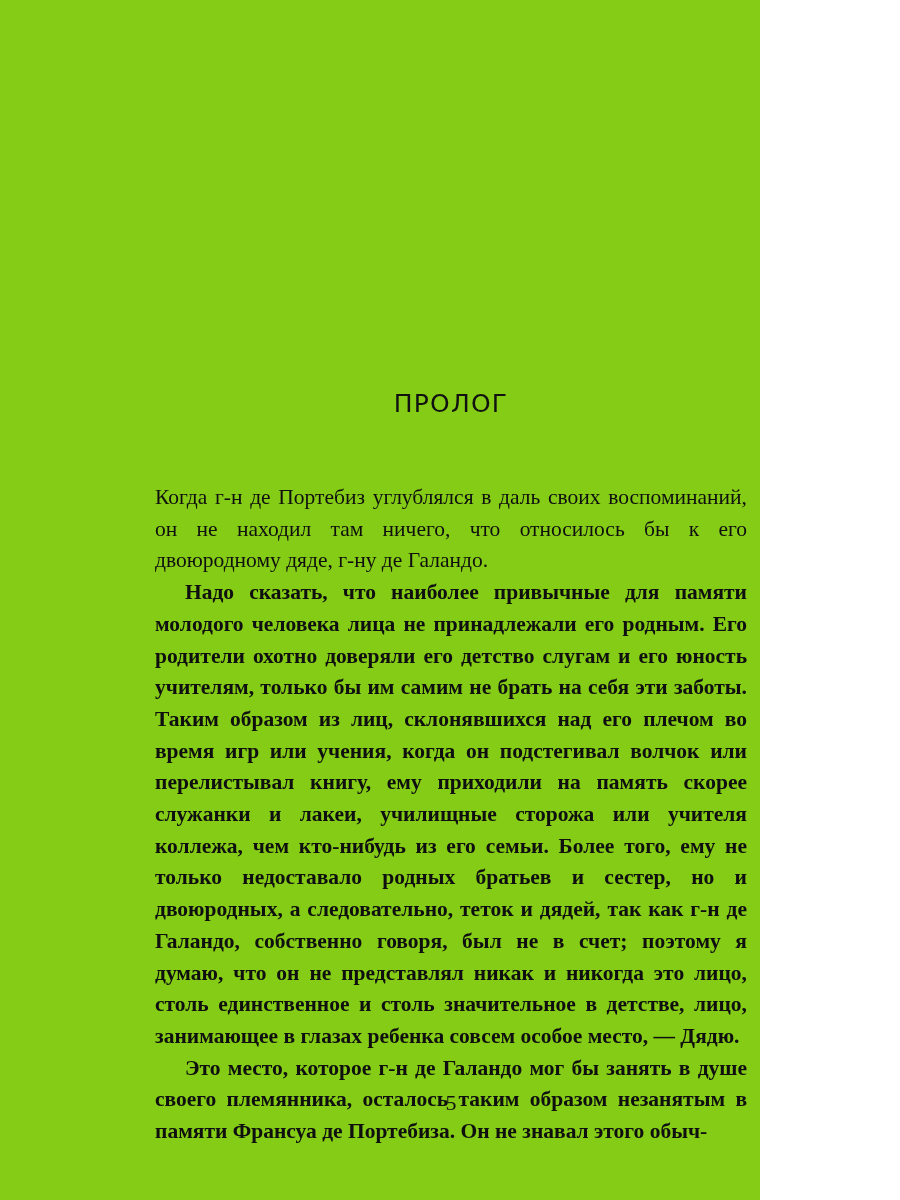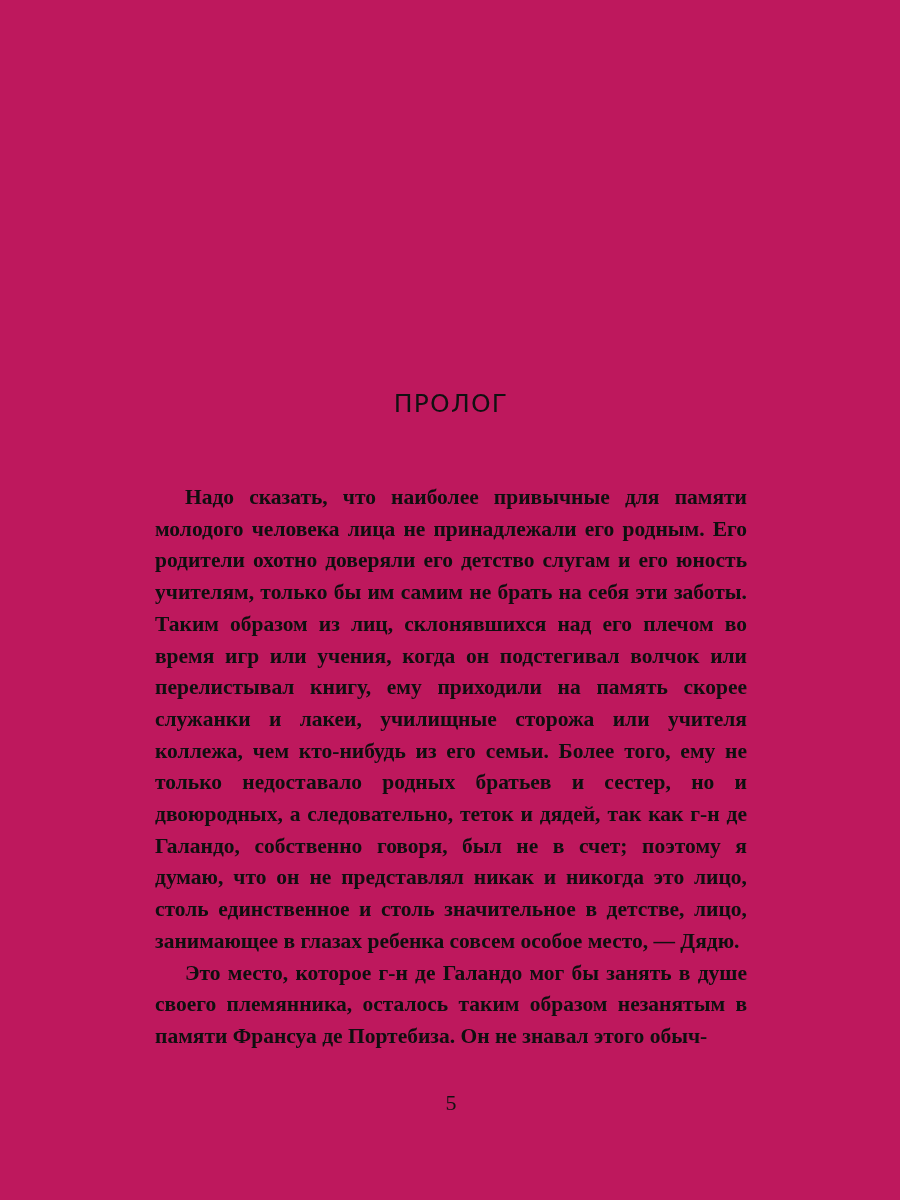--- a/index.html
+++ b/index.html
@@ -2,23 +2,23 @@
 <html lang="ru"><head>
 <meta charset="utf-8">
 <style>
   html, body {
     margin: 0;
     padding: 0;
     background: #ffffff;
   }
   .page {
     position: relative;
-    width: 900px;
+    width: 760px;
     height: 1200px;
-    background: #be185d;
+    background: #84cc16;
     overflow: hidden;
     font-family: "Liberation Serif", "DejaVu Serif", serif;
     color: #111111;
   }
   .content {
     position: absolute;
     left: 155px;
     top: 0;
     width: 592px;
     height: 1200px;
@@ -66,19 +66,20 @@
 </style>
 </head>
 <body>
 
 <div class="page">
   <div class="content">
 
     <h1 class="chapter-title">ПРОЛОГ</h1>
 
     <div class="body-text">
+      <p>Когда г-н де Портебиз углублялся в даль своих воспоминаний, он не находил там ничего, что относилось бы к его двоюродному дяде, г-ну де Галандо.</p>
       <p class="indent">Надо сказать, что наиболее привычные для памяти молодого человека лица не принадлежали его родным. Его родители охотно доверяли его детство слугам и его юность учителям, только бы им самим не брать на себя эти заботы. Таким образом из лиц, склонявшихся над его плечом во время игр или учения, когда он подстегивал волчок или перелистывал книгу, ему приходили на память скорее служанки и лакеи, училищные сторожа или учителя коллежа, чем кто-нибудь из его семьи. Более того, ему не только недоставало родных братьев и сестер, но и двоюродных, а следовательно, теток и дядей, так как г-н де Галандо, собственно говоря, был не в счет; поэтому я думаю, что он не представлял никак и никогда это лицо, столь единственное и столь значительное в детстве, лицо, занимающее в глазах ребенка совсем особое место, — Дядю.</p>
       <p class="indent">Это место, которое г-н де Галандо мог бы занять в душе своего племянника, осталось таким образом незанятым в памяти Франсуа де Портебиза. Он не знавал этого обыч-</p>
     </div>
 
     <div class="page-number">5</div>
   </div>
 </div>
 
 </body></html>

